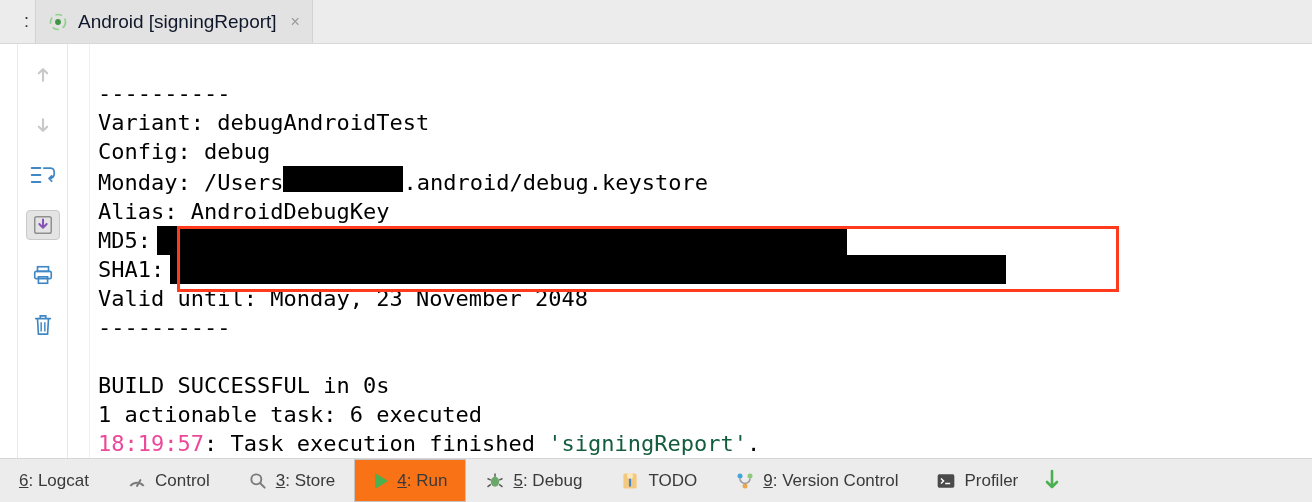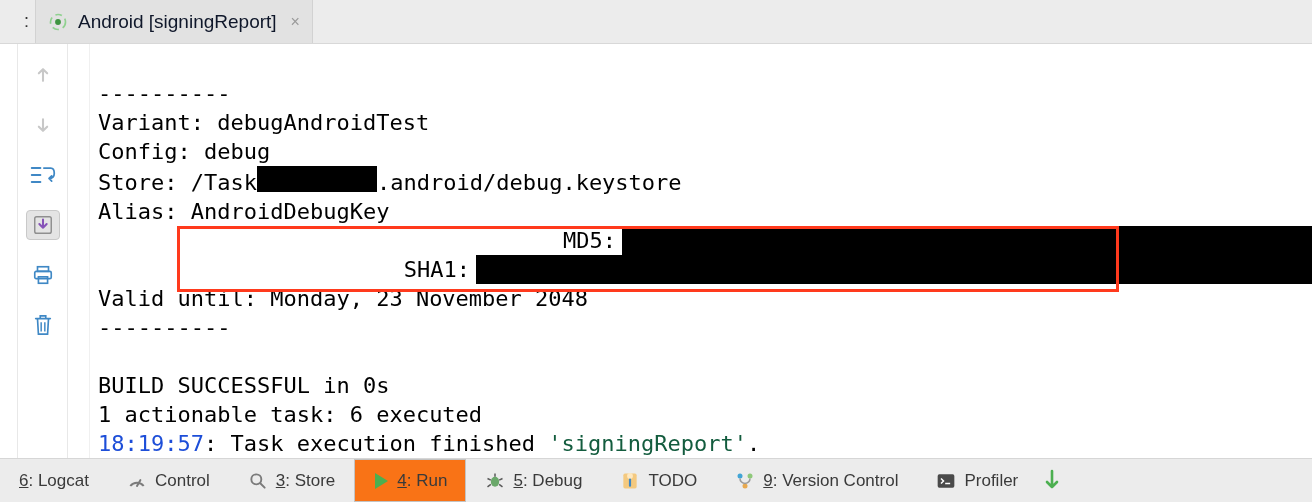--- a/index.html
+++ b/index.html
@@ -104,30 +104,29 @@
     left: 87px;
     top: 182px;
     width: 942px;
     height: 66px;
     pointer-events: none;
   }
   .hash-row {
     display: flex;
     align-items: center;
     height: 29px;
-    justify-content: flex-end;
   }
   .hash-label { }
   .hash-block {
     background: #000;
     height: 29px;
   }
   .hash-md5 { width: 690px; margin-left: 6px; }
   .hash-sha1 { width: 836px; margin-left: 6px; }
-  .timestamp { color: #1d4ed8; }
+  .timestamp { color: #ec4899; }
   .quoted { color: #135c3e; }
   .cursor {
     display: inline-block;
     width: 2px; height: 24px;
     background: #000;
     vertical-align: -5px;
   }
   .tool-windows {
     position: absolute;
     left: 0; right: 0; bottom: 0;
@@ -208,21 +207,21 @@
         <path d="M6 6 L7 23 H17 L18 6" stroke="#3f88c5" stroke-width="1.8" fill="none"></path>
         <path d="M10 10 V20 M14 10 V20" stroke="#3f88c5" stroke-width="1.6"></path>
       </svg>
     </div>
   </div>
   <div class="console-gutter"></div>
   <div class="console">
 <span class="dashline">----------</span>
 <span>Variant: debugAndroidTest</span>
 <span>Config: debug</span>
-<span><span>Store: /Task</span><span class="redact w1"></span><span>.android/debug.keystore</span></span>
+<span><span>Monday: /Users</span><span class="redact w1"></span><span>.android/debug.keystore</span></span>
 <span>Alias: AndroidDebugKey</span>
 <div class="hash-row"><span class="hash-label">MD5:</span><span class="hash-block hash-md5"></span></div><div class="hash-row"><span class="hash-label">SHA1:</span><span class="hash-block hash-sha1"></span></div><span>Valid until: Monday, 23 November 2048</span>
 <span class="dashline">----------</span>
 
 <span>BUILD SUCCESSFUL in 0s</span>
 <span>1 actionable task: 6 executed</span>
 <span><span class="timestamp">18:19:57</span><span>: Task execution finished </span><span class="quoted">'signingReport'</span><span>.</span></span>
 <span class="cursor"></span>
     <div class="highlight-box"></div>
   </div>

